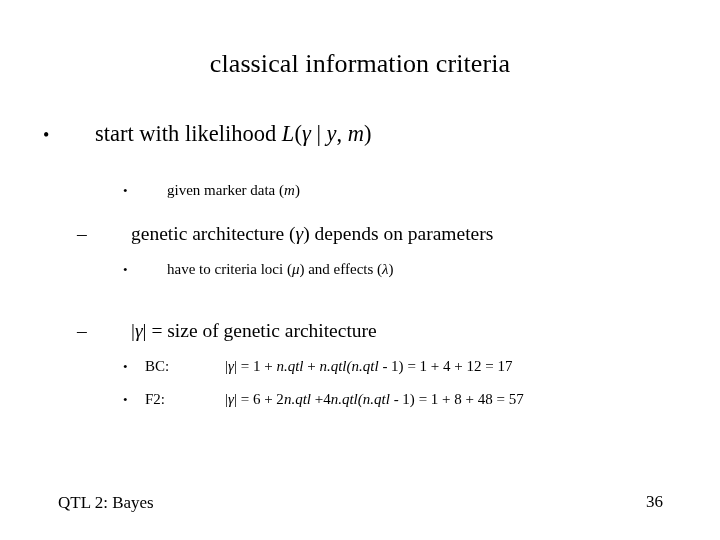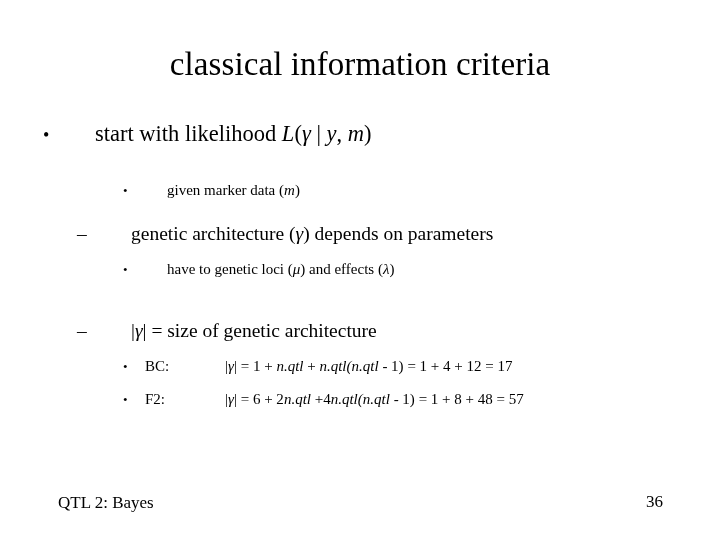--- a/index.html
+++ b/index.html
@@ -19,21 +19,21 @@
     position: relative;
     width: 720px;
     height: 540px;
   }
   .slide-title {
     position: absolute;
     left: 0;
     top: 44px;
     width: 720px;
     text-align: center;
-    font-size: 33px;
+    font-size: 26px;
     line-height: 40px;
     font-weight: normal;
     letter-spacing: 0.1px;
   }
   .body-block {
     position: absolute;
     left: 0;
     top: 120px;
     width: 720px;
     padding-left: 7px;
@@ -145,21 +145,21 @@
 
     <div class="gap-xl"></div>
 
     <div class="line lvl2">
       <span class="bullet">–</span><span>genetic architecture (</span><span class="sym">γ</span><span>) depends on parameters</span>
     </div>
 
     <div class="gap-md"></div>
 
     <div class="line lvl3">
-      <span class="bullet">•</span><span>have to genetic loci (</span><span class="sym">μ</span><span>) and effects (</span><span class="sym">λ</span><span>)</span>
+      <span class="bullet">•</span><span>have to criteria loci (</span><span class="sym">μ</span><span>) and effects (</span><span class="sym">λ</span><span>)</span>
     </div>
 
     <div class="gap-xl"></div>
 
 
     <div class="gap-lg"></div>
 
     <div class="line lvl2">
       <span class="bullet">–</span><span>|</span><span class="sym">γ</span><span>|</span><span> = size of genetic architecture</span>
     </div>

